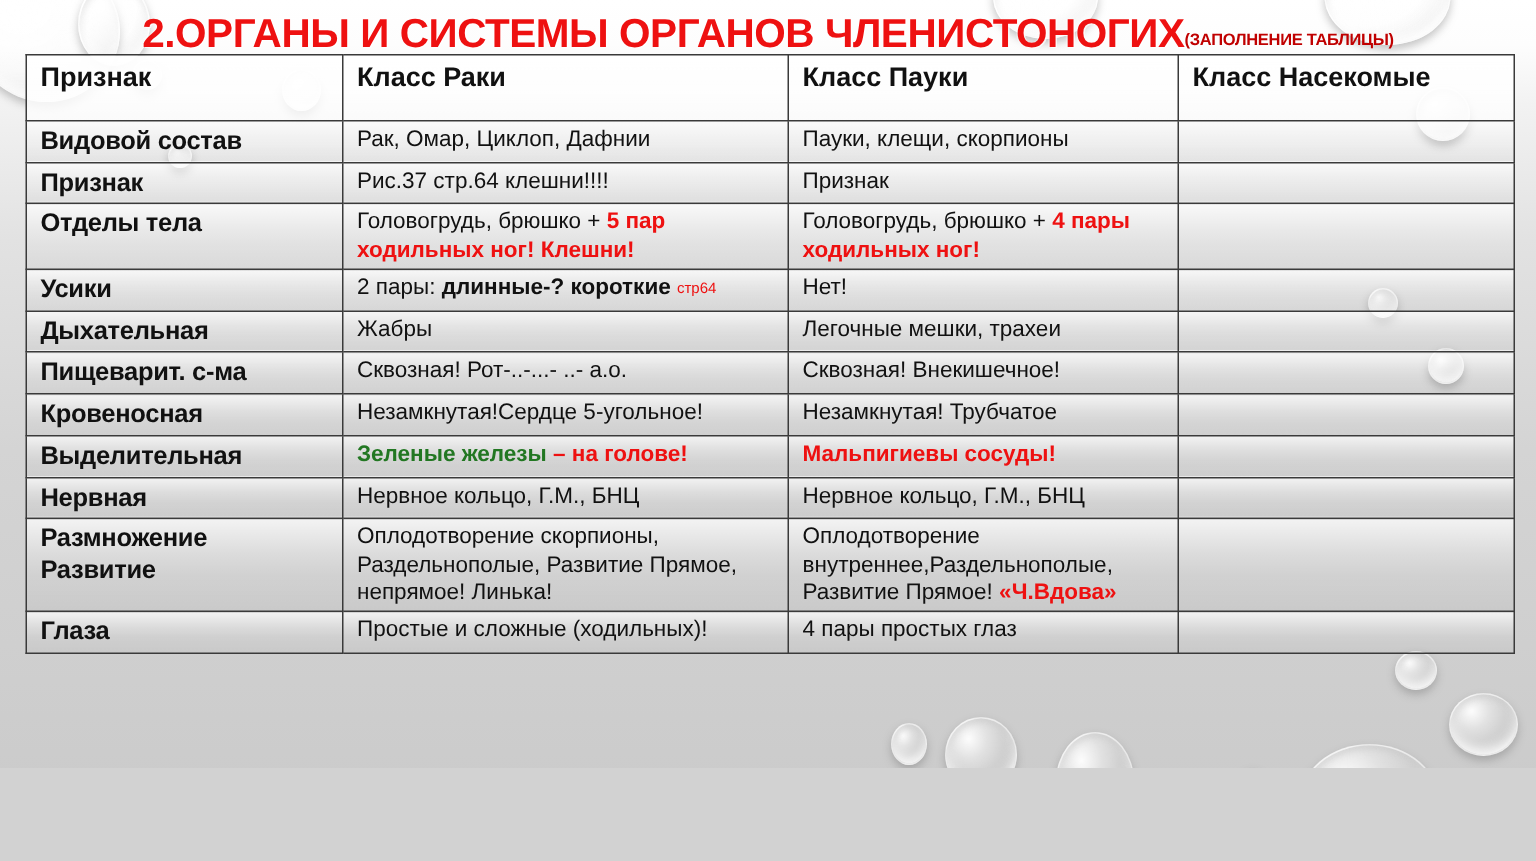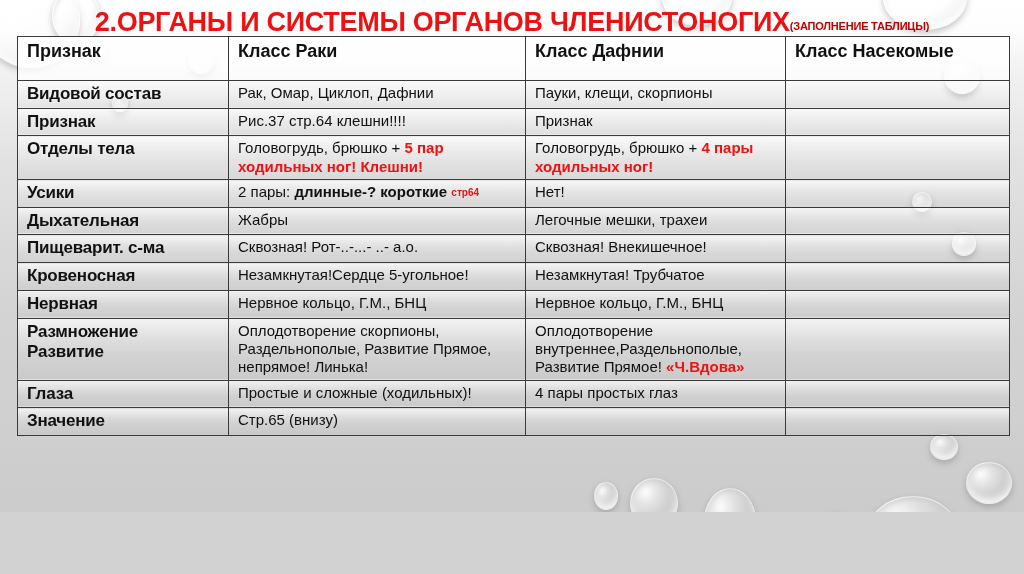--- a/index.html
+++ b/index.html
@@ -121,21 +121,21 @@
   .c1 { width: 211px; }
   .c2 { width: 297px; }
   .c3 { width: 260px; }
   .c4 { width: 224px; }
 
   .red   { color: #ee1111; font-weight: bold; }
   .green { color: #227722; font-weight: bold; }
   .bold  { font-weight: bold; }
   .tiny-red {
     color: #ee1111;
-    font-weight: bold;
+    font-weight: normal;
     font-size: 10px;
     vertical-align: 1px;
   }
 </style>
 </head>
 <body>
 
 <div id="slide">
 
   <div class="drop" style="left:-18px;  top:-26px;  width:96px;  height:92px;"></div>
@@ -165,21 +165,21 @@
     <colgroup>
       <col class="c1">
         <col class="c2">
         <col class="c3">
         <col class="c4">
     </colgroup>
     <tbody id="tbody">
         <tr class="hdr">
           <td>Признак</td>
           <td>Класс Раки</td>
-          <td>Класс Дафнии</td>
+          <td>Класс Пауки</td>
           <td>Класс Насекомые</td>
         </tr>
         <tr>
           <td class="feat">Видовой состав</td>
           <td>Рак, Омар, Циклоп, Дафнии</td>
           <td>Пауки, клещи, скорпионы</td>
           <td></td>
         </tr>
         <tr>
           <td class="feat">Признак</td>
@@ -211,39 +211,39 @@
           <td>Сквозная! Внекишечное!</td>
           <td></td>
         </tr>
         <tr>
           <td class="feat">Кровеносная</td>
           <td>Незамкнутая!Сердце 5-угольное!</td>
           <td>Незамкнутая!  Трубчатое</td>
           <td></td>
         </tr>
         <tr>
+          <td class="feat">Выделительная</td>
+          <td><span class="green">Зеленые железы </span><span class="red">– на голове!</span></td>
+          <td><span class="red">Мальпигиевы сосуды!</span></td>
+          <td></td>
+        </tr>
+        <tr>
           <td class="feat">Нервная</td>
           <td>Нервное кольцо, Г.М., БНЦ</td>
           <td>Нервное кольцо, Г.М., БНЦ</td>
           <td></td>
         </tr>
         <tr>
           <td class="feat">Размножение<br>Развитие</td>
           <td>Оплодотворение скорпионы, Раздельнополые, Развитие Прямое, непрямое! Линька!</td>
           <td>Оплодотворение внутреннее,Раздельнополые, Развитие Прямое!  <span class="red">«Ч.Вдова»</span></td>
           <td></td>
         </tr>
         <tr>
           <td class="feat">Глаза</td>
           <td>Простые и сложные (ходильных)!</td>
           <td>4 пары простых глаз</td>
           <td></td>
         </tr>
-        <tr>
-          <td class="feat">Значение</td>
-          <td>Стр.65 (внизу)</td>
-          <td></td>
-          <td></td>
-        </tr>
       </tbody>
   </table>
 
 </div>
 
 </body></html>

